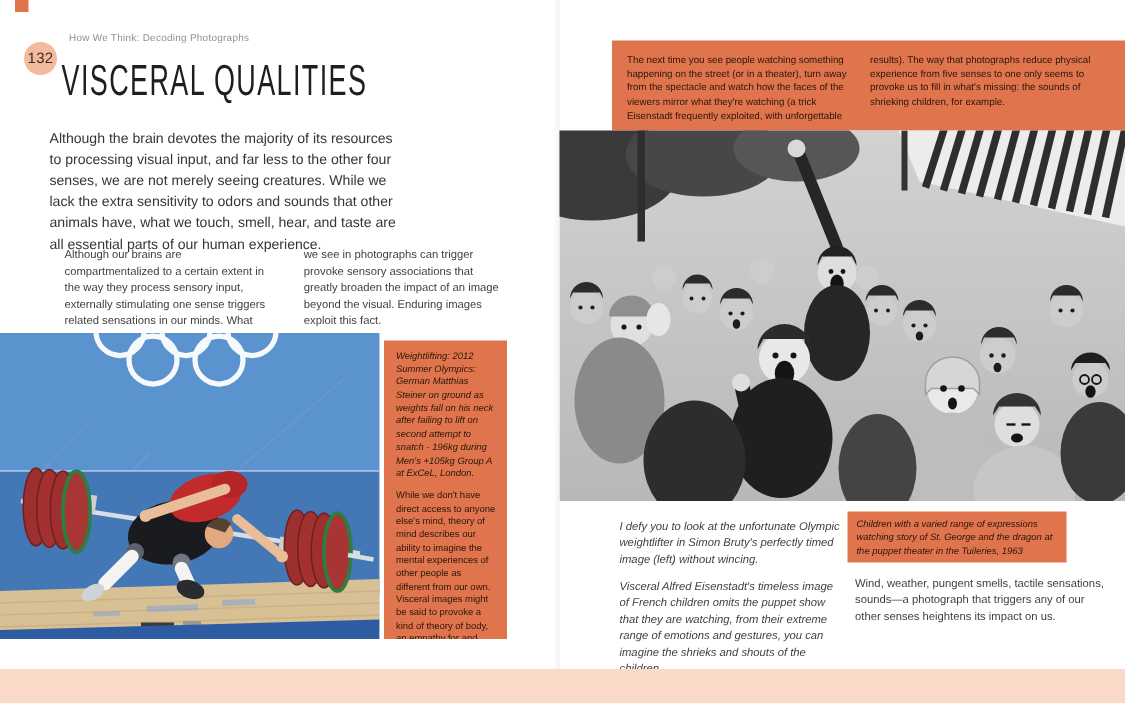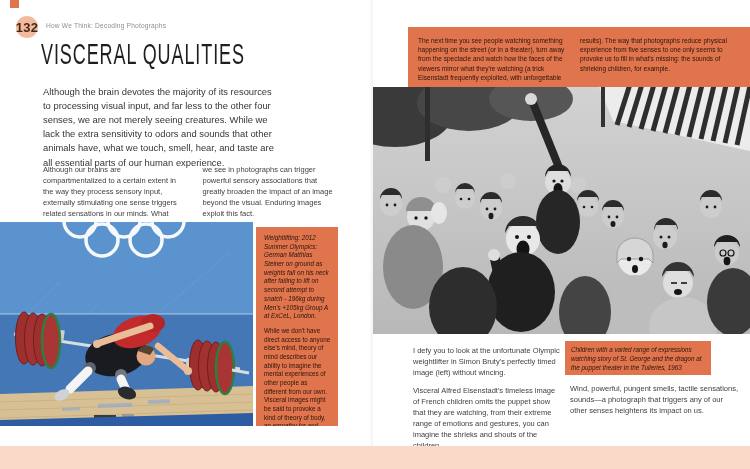--- a/index.html
+++ b/index.html
@@ -7,33 +7,33 @@
   body { font-family:"Liberation Sans", sans-serif; }
   .spread {
     position:relative; width:750px; height:469px; background:#ffffff;
     overflow:hidden;
   }
   .abs { position:absolute; }
 
   
   .corner-tab { left:10px; top:0; width:9px; height:8px; background:var(--orange,#e0744c); }
   .page-badge {
-    left:16px; top:16px; width:22px; height:22px; border-radius:50%;
-    background:var(--badge,#f3bb9e); color:#45281a; font-size:13px; font-weight:bold;
+    left:16px; top:28px; width:22px; height:22px; border-radius:50%;
+    background:var(--badge,#f3bb9e); color:#45281a; font-size:10px; font-weight:normal;
     display:flex; align-items:center; justify-content:center; letter-spacing:.2px;
   }
   .running-header { left:46px; top:22px; font-size:6.6px; color:#8f8f8f; letter-spacing:.2px; }
 
   .title-wrap { left:41px; top:26px; width:330px; height:32px; overflow:visible;margin-top:12px; }
   .title-wrap span {
     display:inline-block; transform:scaleX(.62); transform-origin:left top;
     font-size:29px; font-weight:400; color:#1e1e1e; letter-spacing:1.5px; white-space:nowrap;
   }
 
-  .intro { left:43px; top:85px; width:234px; font-size:9.4px; line-height:1.5; color:#353535; }
+  .intro { left:33px; top:85px; width:234px; font-size:9.4px; line-height:1.5; color:#353535; }
   .twocol { left:43px; top:165px; width:296px; display:flex; gap:23px; }
   .twocol p { width:141px; font-size:7.5px; line-height:1.46; color:#3f3f3f; }
 
   
   .photo-weightlifter { left:0; top:222px; width:253px; height:204px; }
   .photo-children { left:373px; top:87px; width:377px; height:247px; }
   .photo-weightlifter svg, .photo-children svg { display:block; width:100%; height:100%; }
 
   
   .caption-left {
@@ -51,21 +51,21 @@
   .callout p:first-child { width:152px; }
   .callout p:last-child { width:160px; }
 
   .caption-right {
     left:565px; top:341px; width:146px; height:34px; background:var(--orange,#e0744c);
     padding:5px 6px; color:#2a160c; overflow:hidden;
   }
   .caption-right p { font-size:6.3px; line-height:1.4; font-style:italic; }
 
   
-  .right-body-left { left:413px; top:346px; width:147px; }
+  .right-body-left { left:413px; top:346px; width:147px;font-style:italic; }
   .right-body-left p { font-size:7.5px; line-height:1.46; color:#3f3f3f; margin-bottom:7px; }
   .right-body-right { left:570px; top:384px; width:168px; }
   .right-body-right p { font-size:7.5px; line-height:1.46; color:#3f3f3f; }
 
   .footer-strip { left:0; top:446px; width:750px; height:23px; background:var(--strip,#f9d9c7); }
 
   .spine { left:369px; top:0; width:4px; height:469px;
     background:linear-gradient(to right, rgba(0,0,0,0), rgba(0,0,0,.05)); }
 </style>
 </head>
@@ -78,21 +78,21 @@
   <div class="abs running-header">How We Think: Decoding Photographs</div>
 
   <div class="abs title-wrap">
     <span>VISCERAL QUALITIES</span>
   </div>
 
   <p class="abs intro">Although the brain devotes the majority of its resources to processing visual input, and far less to the other four senses, we are not merely seeing creatures. While we lack the extra sensitivity to odors and sounds that other animals have, what we touch, smell, hear, and taste are all essential parts of our human experience.</p>
 
   <div class="abs twocol">
     <p>Although our brains are compartmentalized to a certain extent in the way they process sensory input, externally stimulating one sense triggers related sensations in our minds. What</p>
-    <p>we see in photographs can trigger powerful sensory associations that greatly broaden the impact of an image beyond the visual. Enduring images exploit this fact.</p>
+    <p>we see in photographs can trigger provoke sensory associations that greatly broaden the impact of an image beyond the visual. Enduring images exploit this fact.</p>
   </div>
 
   <div class="abs photo-weightlifter">
     <svg viewBox="0 0 253 204" preserveAspectRatio="none">
       <rect x="0" y="0" width="253" height="204" fill="#4d86c4"></rect>
       <rect x="0" y="0" width="253" height="92" fill="#5b93cf"></rect>
       <g stroke="#ffffff" stroke-width="3.5" fill="none" opacity="0.95">
         <circle cx="80" cy="-1" r="16"></circle>
           <circle cx="124" cy="-1" r="16"></circle>
           <circle cx="168" cy="-1" r="16"></circle>
@@ -303,19 +303,19 @@
 
   <div class="abs caption-right">
     <p>Children with a varied range of expressions watching story of St. George and the dragon at the puppet theater in the Tuileries, 1963</p>
   </div>
 
   <div class="abs right-body-left">
     <p>I defy you to look at the unfortunate Olympic weightlifter in Simon Bruty's perfectly timed image (left) without wincing.</p>
     <p>Visceral Alfred Eisenstadt's timeless image of French children omits the puppet show that they are watching, from their extreme range of emotions and gestures, you can imagine the shrieks and shouts of the children.</p>
   </div>
   <div class="abs right-body-right">
-    <p>Wind, powerful, pungent smells, tactile sensations, sounds—a photograph that triggers any of our other senses heightens its impact on us.</p>
+    <p>Wind, weather, pungent smells, tactile sensations, sounds—a photograph that triggers any of our other senses heightens its impact on us.</p>
   </div>
 
   <div class="abs spine"></div>
   <div class="abs footer-strip"></div>
 
 </div>
 
 </body></html>

